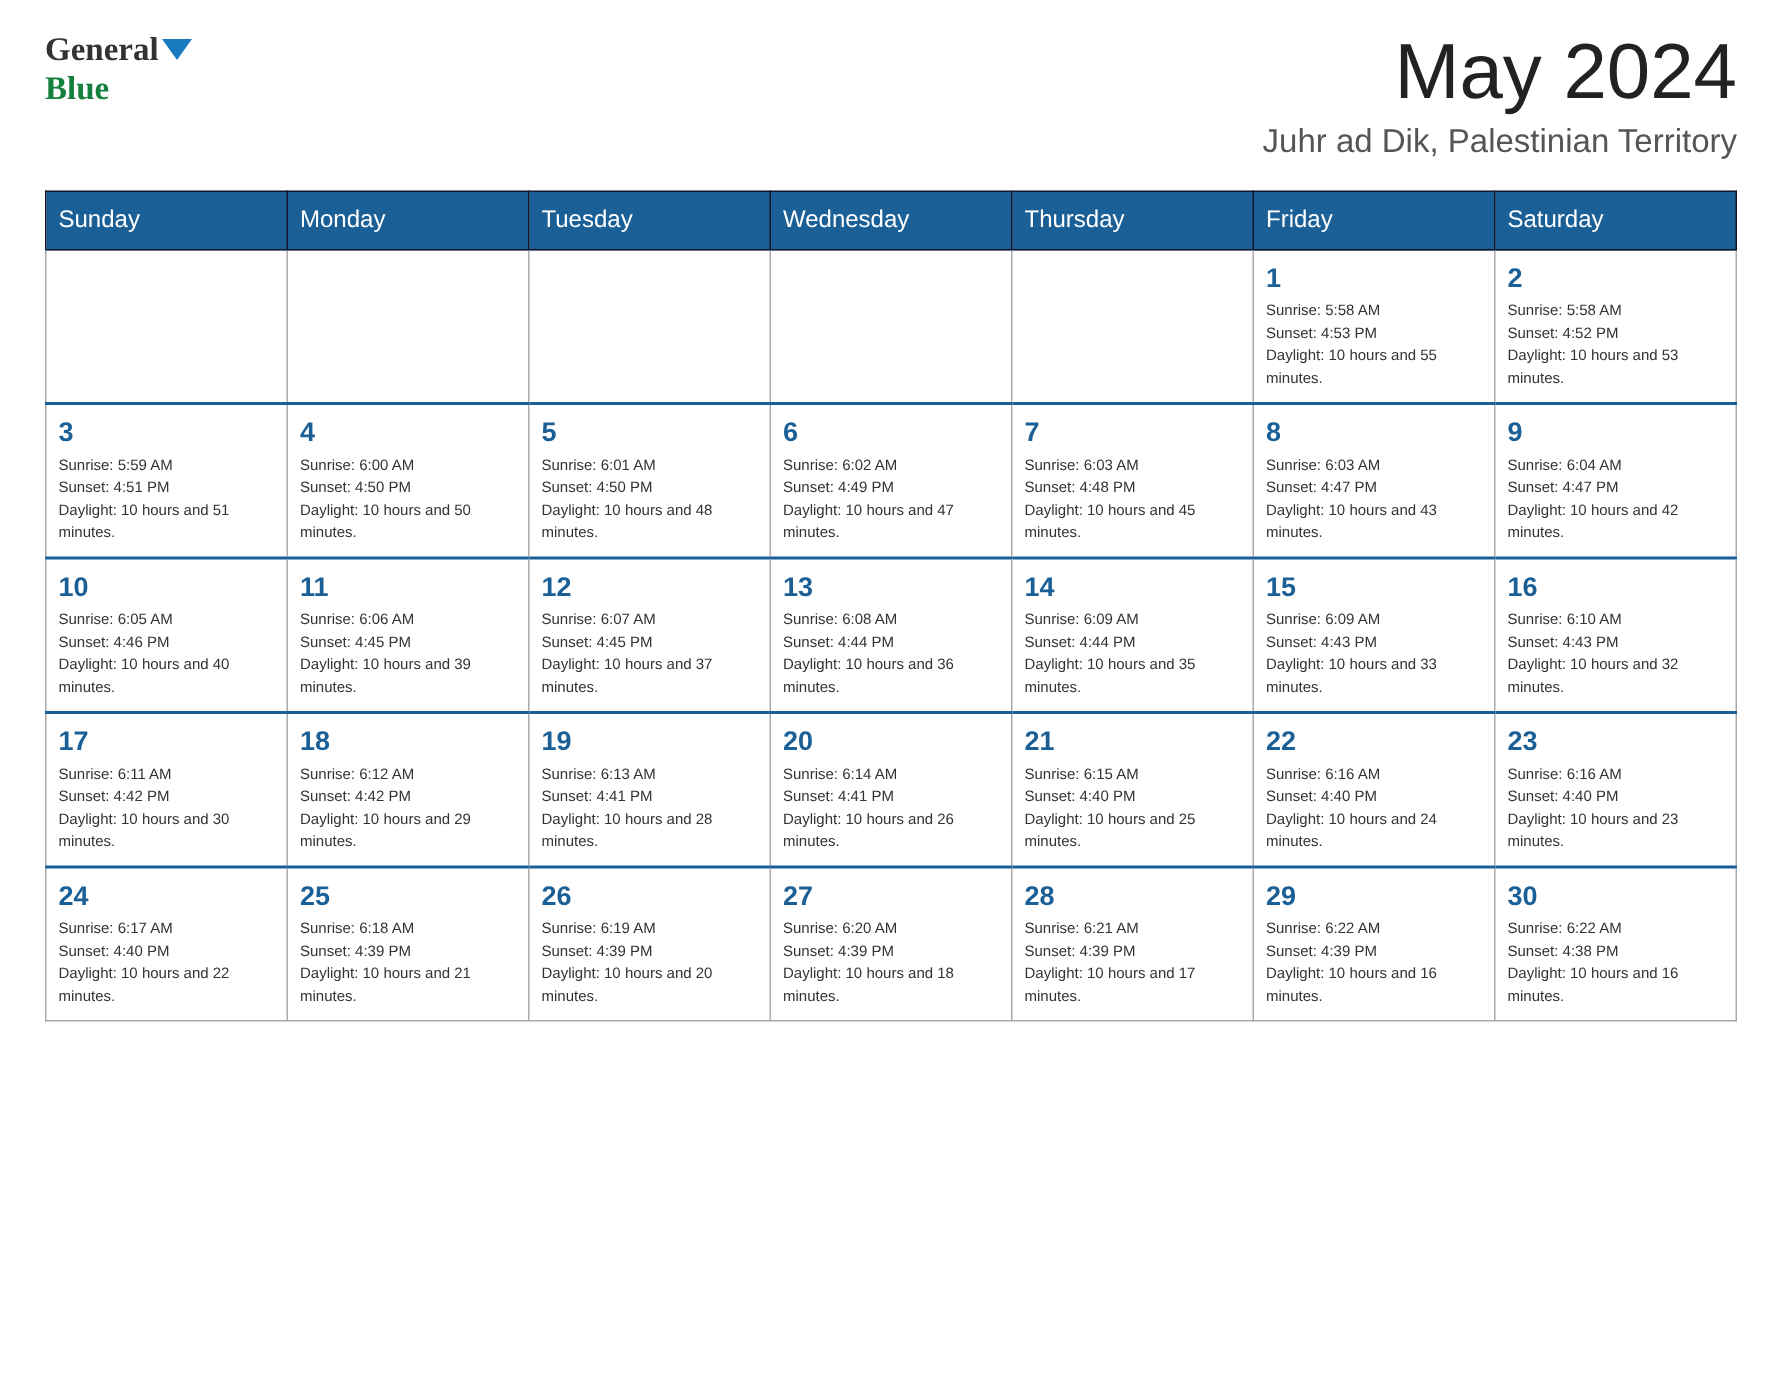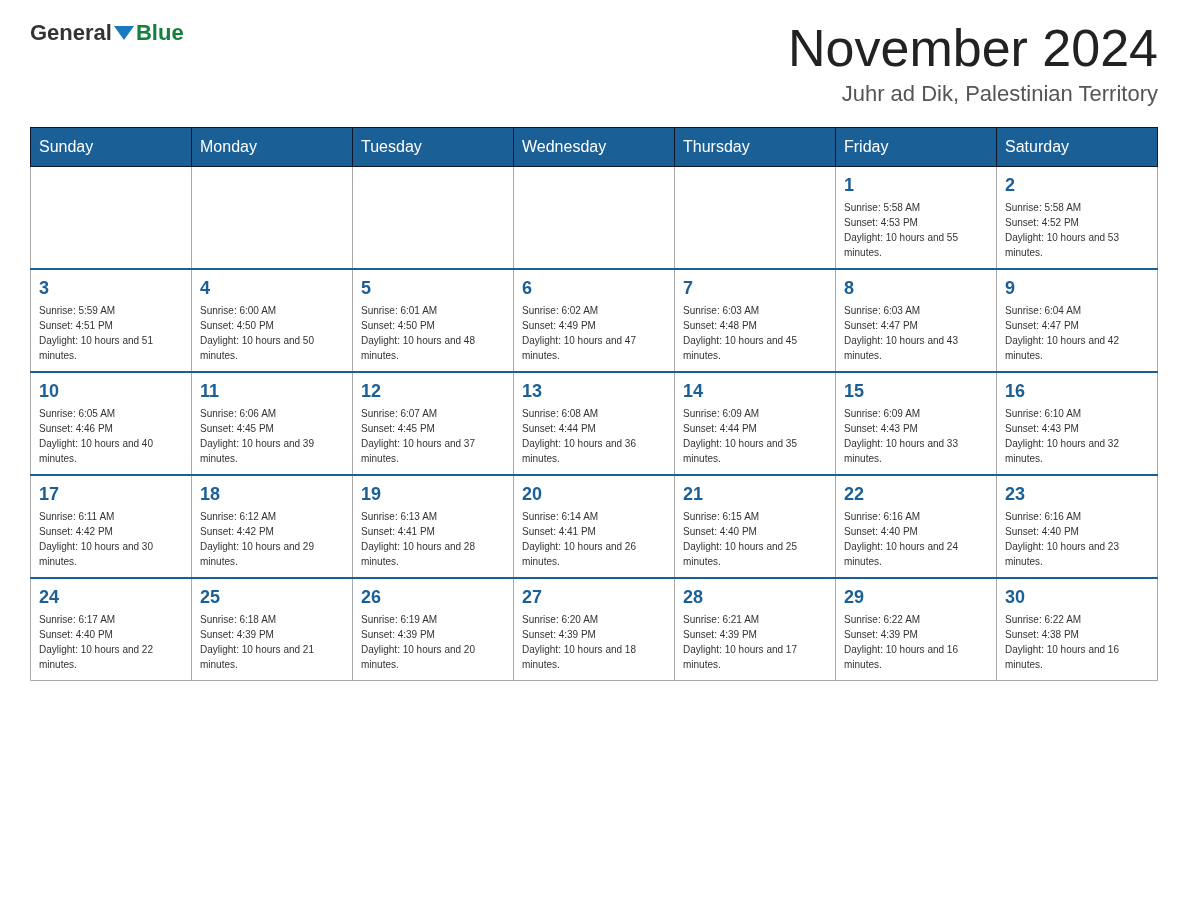--- a/index.html
+++ b/index.html
@@ -11,22 +11,23 @@
       min-height: 918px;
     }
     .header-section {
       display: flex;
       justify-content: space-between;
       align-items: flex-start;
       margin-bottom: 20px;
     }
     .logo-area {
       display: flex;
-      flex-direction: row;
+      flex-direction: column;
       align-items: flex-start;
+      font-family: Liberation Serif, serif;
     }
     .logo-text {
       display: flex;
       align-items: center;
       font-size: 22px;
       font-weight: bold;
       color: #333;
     }
     .logo-general { color: #333; }
     .logo-triangle {
@@ -112,21 +113,21 @@
   <div class="logo-area">
     <div class="logo-text">
       <span class="logo-general">General</span>
       <span class="logo-triangle"></span>
     </div>
     <div>
       <span class="logo-blue">Blue</span>
     </div>
   </div>
   <div class="title-area">
-    <div class="month-title">November 2024</div>
+    <div class="month-title">May 2024</div>
     <div class="location-subtitle">Juhr ad Dik, Palestinian Territory</div>
   </div>
 </div>
 
 <table class="calendar-table">
   <thead>
     <tr>
       <th>Sunday</th>
       <th>Monday</th>
       <th>Tuesday</th>

